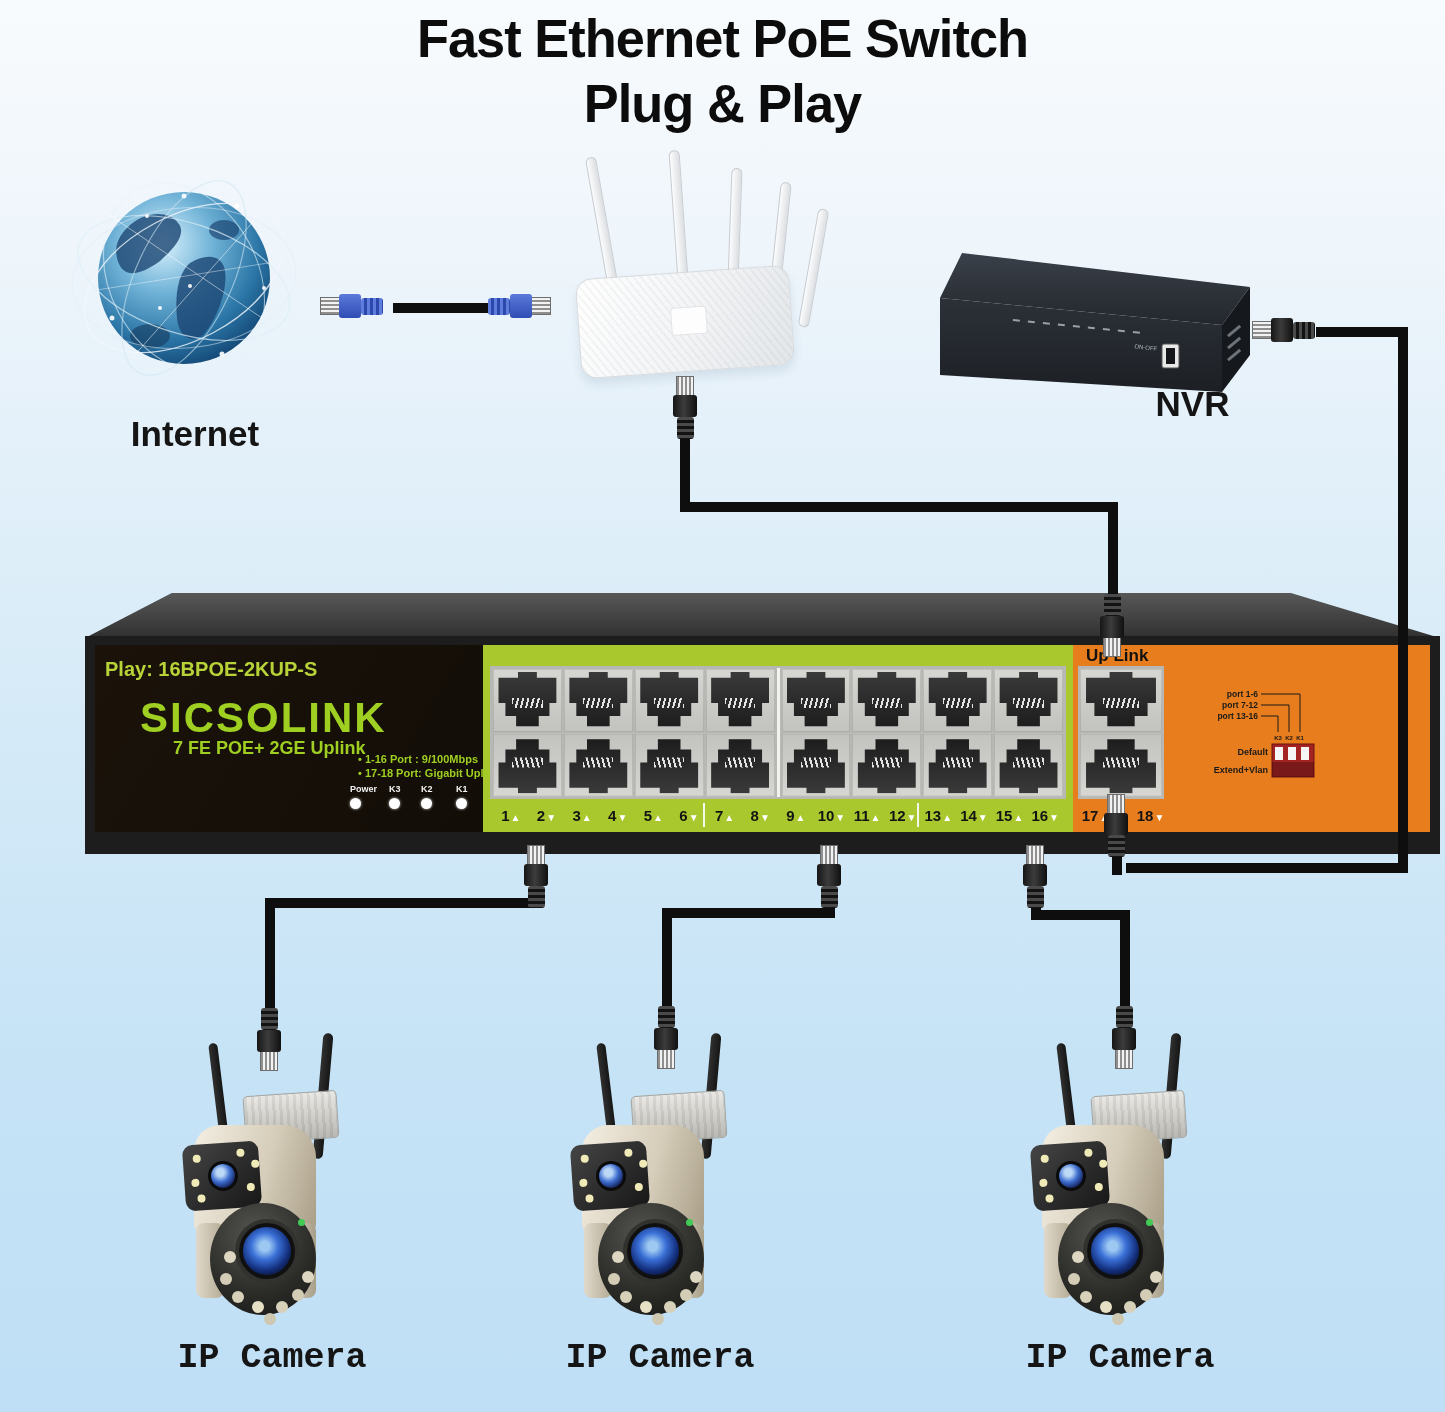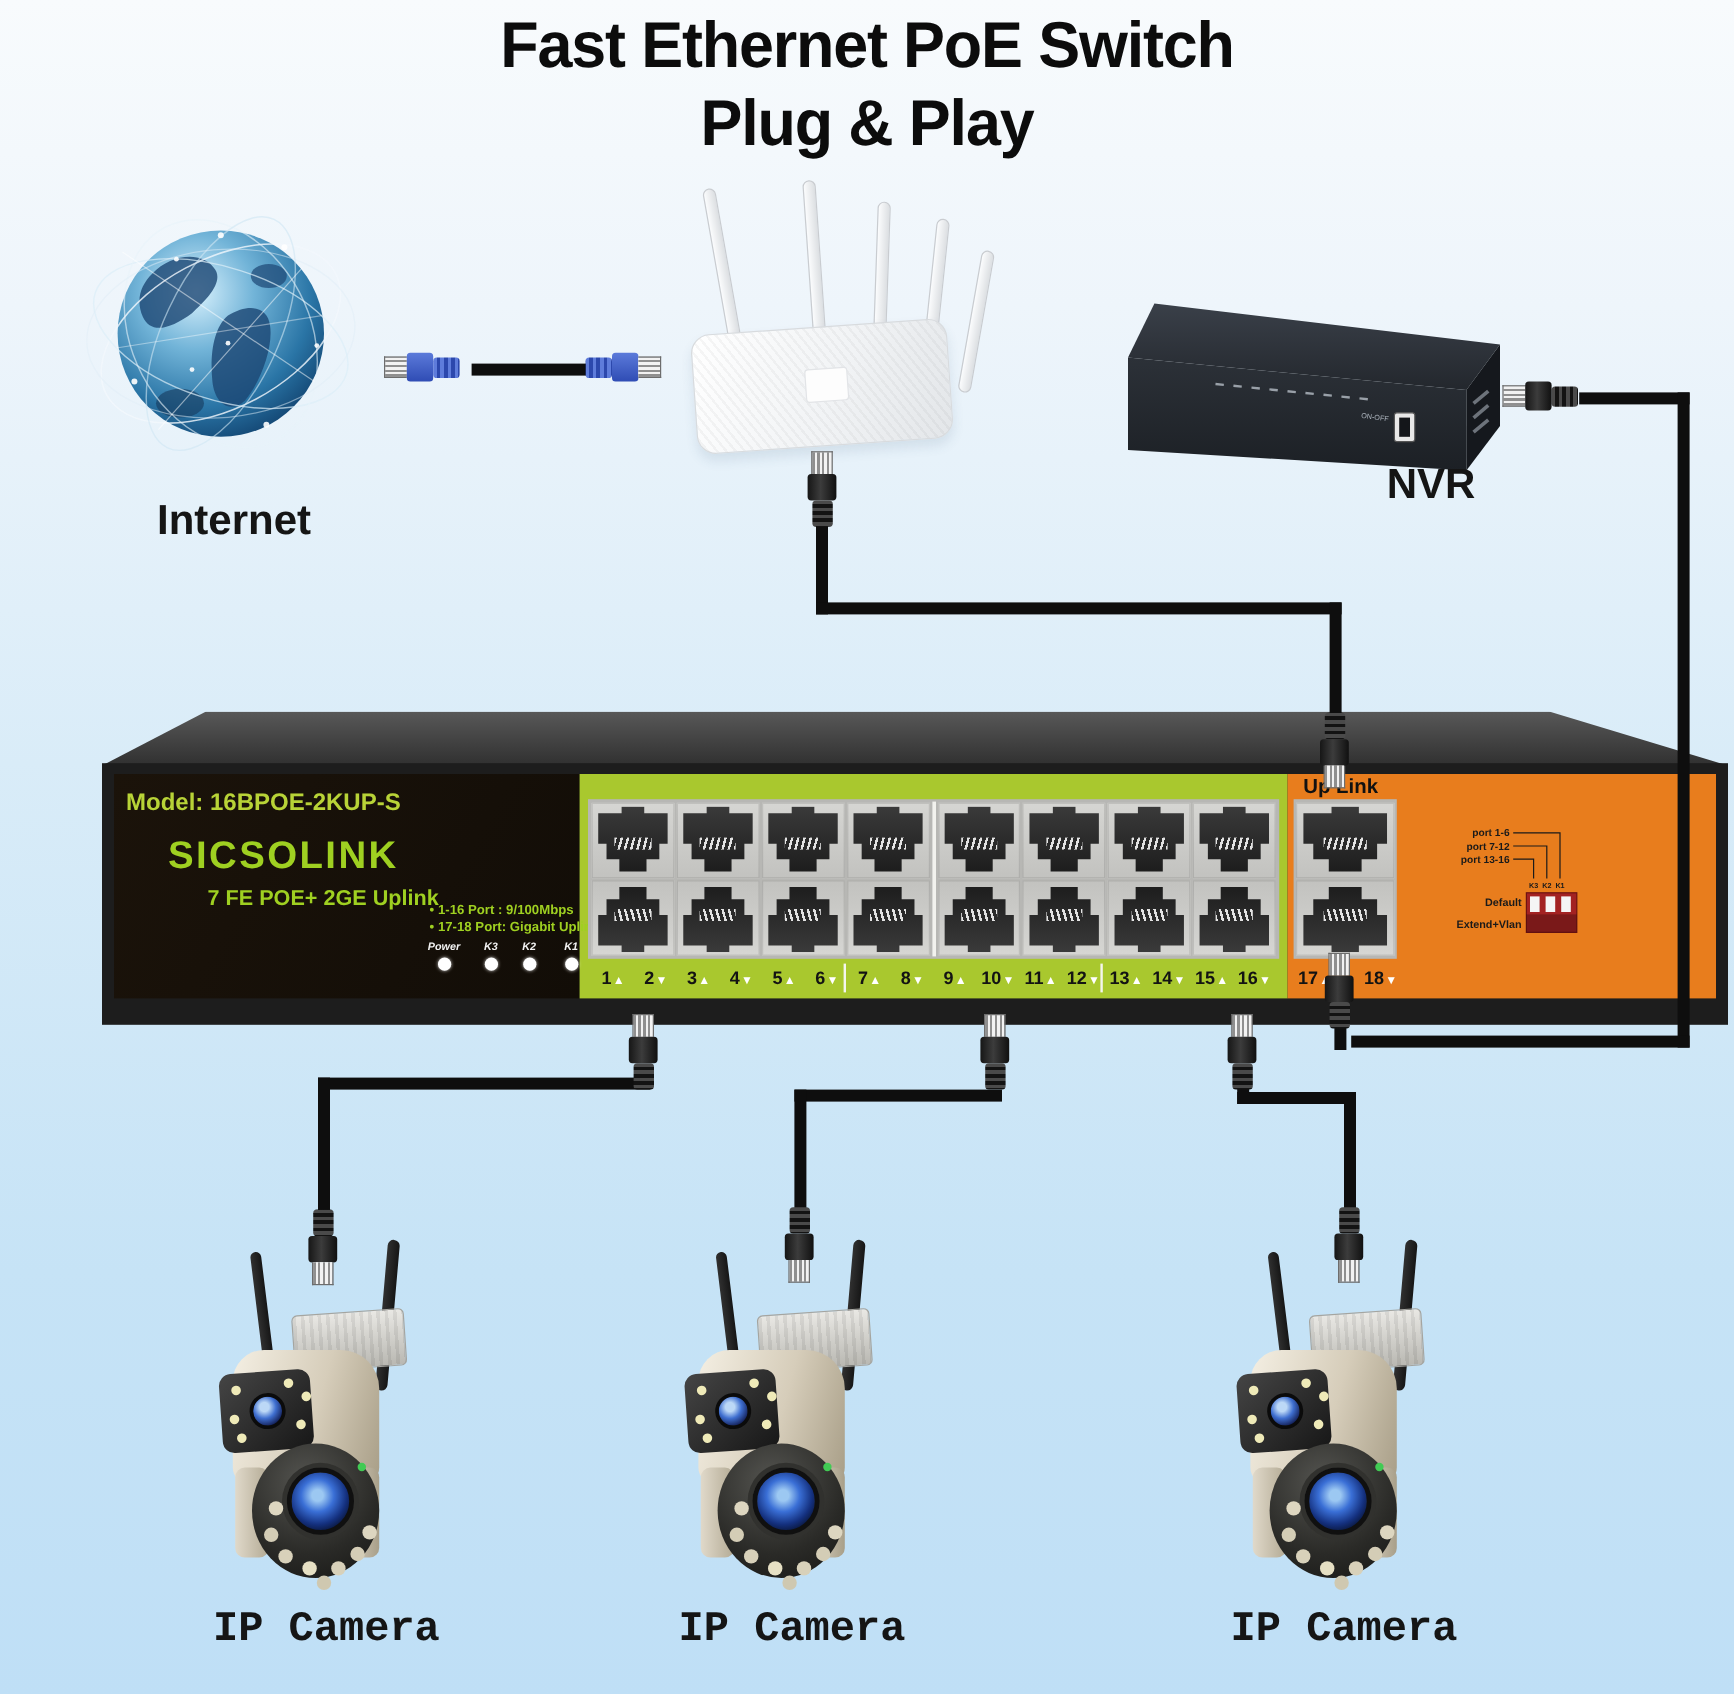--- a/index.html
+++ b/index.html
@@ -56,25 +56,25 @@
     background:repeating-linear-gradient(105deg,#e3e3e3 0 2px,#2a2a2a 2px 5px);}
   .jport.inv{transform:scaleY(-1);}
   .panel-divider{width:3px;background:#f2f2ee;margin:0 1px;}
   #poe-num-strip{left:483px;top:799px;width:590px;height:33px;display:flex;align-items:center;padding:0 10px;box-sizing:border-box;}
   #uplink-num-strip{left:1073px;top:799px;width:100px;height:33px;display:flex;align-items:center;justify-content:center;gap:10px;}
   .pnum{flex:1;text-align:center;font-weight:bold;font-size:15px;color:#131313;white-space:nowrap;}
   .pnum .tri{font-size:10px;color:#ffffff;margin-left:1px;}
   .strip-divider{position:absolute;width:2px;height:24px;top:4px;background:#f4f6ee;}
   
   #model-text{left:105px;top:658px;font-weight:bold;font-size:20px;color:#b8d337;}
-  #brand-text{left:140px;top:694px;font-weight:bold;font-size:32px;letter-spacing:2px;color:#9fd021;}
+  #brand-text{left:140px;top:694px;font-weight:bold;font-size:42px;letter-spacing:2px;color:#9fd021;}
   #subtitle-text{left:173px;top:738px;font-weight:bold;font-size:18px;color:#9fd021;}
   .spec-line{position:absolute;font-weight:bold;font-size:11px;color:#9fd021;}
   .spec-line::before{content:"• ";}
-  .led{position:absolute;width:40px;text-align:center;font-style:italic;}
+  .led{position:absolute;width:40px;text-align:left;}
   .led .led-label{font-size:9px;font-weight:bold;color:#f2f2f2;display:block;}
   .led .led-dot{display:inline-block;width:11px;height:11px;border-radius:50%;background:#ffffff;margin-top:4px;
                 box-shadow:0 0 3px rgba(255,255,255,.8);}
   
   .camera{position:absolute;width:180px;height:300px;font-family:Liberation Mono, monospace;}
   .cam-ant{position:absolute;background:linear-gradient(90deg,#303030,#161616);border-radius:5px;}
   .cam-mount{position:absolute;left:62px;top:8px;width:92px;height:46px;border:1px solid #a5a5a0;border-radius:5px;
      background:repeating-linear-gradient(90deg,rgba(0,0,0,.07) 0 3px,transparent 3px 7px),linear-gradient(#e9e8e4,#b9b8b2);
      transform:rotate(-4deg);}
   .cam-body{position:absolute;left:12px;top:40px;width:122px;height:112px;border-radius:26px 32px 14px 14px;
@@ -209,21 +209,21 @@
       </g>
   </svg>
   <div class="abs dev-label" id="nvr-label">NVR</div>
 
   <div class="abs" id="switch-top"></div>
   <div class="abs" id="switch-front"></div>
   <div class="abs" id="panel-left"></div>
   <div class="abs" id="sec-green"></div>
   <div class="abs" id="sec-orange"></div>
 
-  <div class="abs" id="model-text">Model: 16BPOE-2KUP-S</div>
+  <div class="abs" id="model-text">Play: 16BPOE-2KUP-S</div>
   <div class="abs" id="brand-text">SICSOLINK</div>
   <div class="abs" id="subtitle-text">7 FE POE+ 2GE Uplink</div>
   <div class="abs spec-line" style="left:358px;top:753px;">1-16 Port : 9/100Mbps</div>
   <div class="abs spec-line" style="left:358px;top:767px;">17-18 Port: Gigabit Uplink</div>
 
   <div class="abs led" style="left:350px;top:784px;">
     <span class="led-label">Power</span><span class="led-dot"></span>
   </div>
   <div class="abs led" style="left:389px;top:784px;">
     <span class="led-label">K3</span><span class="led-dot"></span>

